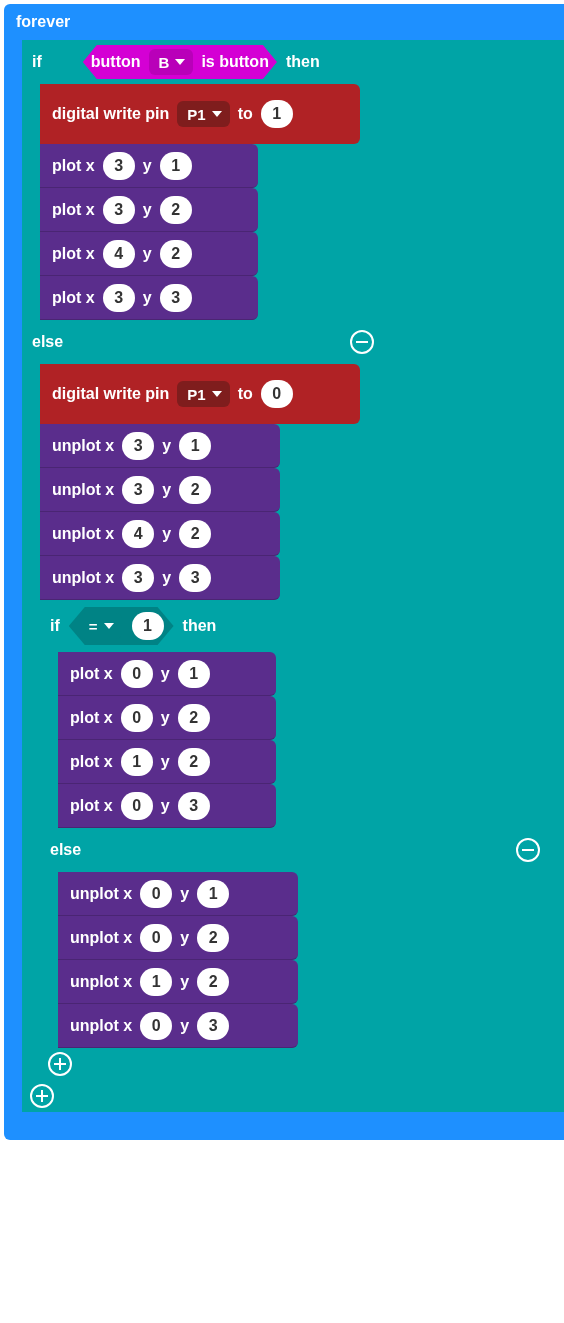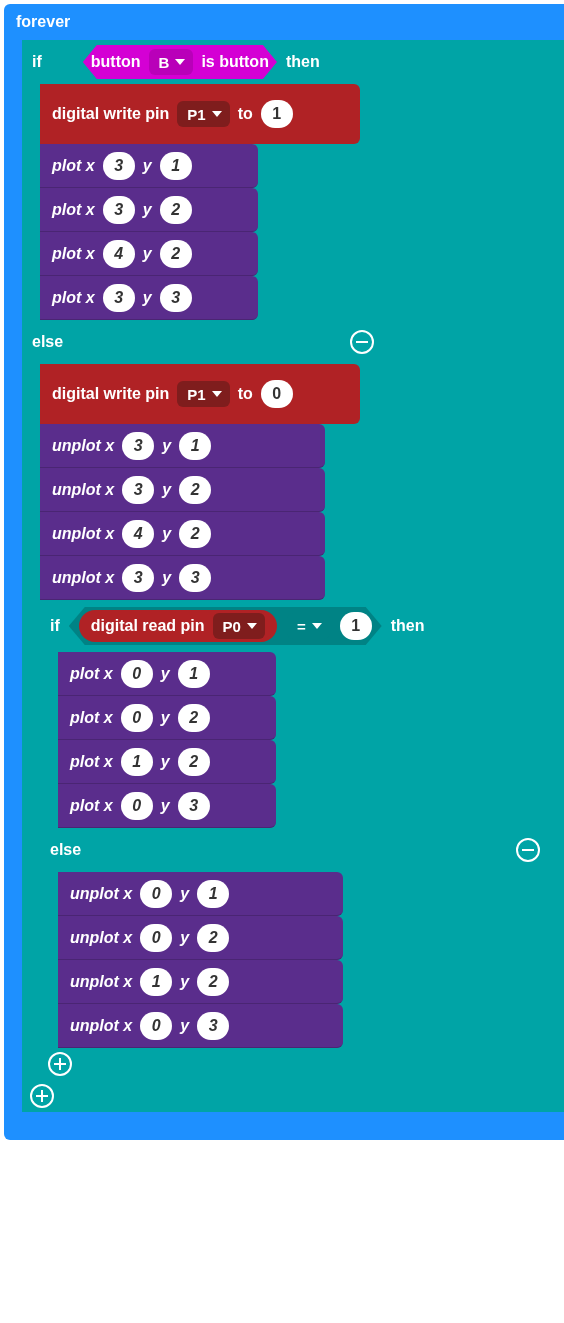--- a/index.html
+++ b/index.html
@@ -105,21 +105,20 @@
   
   .led {
     background: #5a2d8c;
     display: flex;
     align-items: center;
     height: 44px;
     padding: 0 14px 0 12px;
     gap: 8px;
     border-radius: 0 6px 6px 0;
     border-bottom: 1px solid #4a2573;
-    font-style: italic;
   }
 
   
   .dd {
     background: rgba(0,0,0,0.18);
     border-radius: 6px;
     padding: 3px 8px 3px 10px;
     display: inline-flex;
     align-items: center;
     gap: 6px;
@@ -166,21 +165,21 @@
   .circ.right { position: absolute; right: 10px; top: 10px; }
   .minus-sym::before{content:"";display:block;width:12px;height:2px;background:#fff;}
   .plus-sym{position:relative;}
   .plus-sym::before{content:"";position:absolute;width:12px;height:2px;background:#fff;left:4px;top:9px;}
   .plus-sym::after {content:"";position:absolute;width:2px;height:12px;background:#fff;left:9px;top:4px;}
 
   
   .w-if1 { width: 382px; }
   .w-pins { width: 320px; }
   .w-led-plot { width: 218px; }
-  .w-led-unplot { width: 285px; }
+  .w-led-unplot { width: 240px; }
   .w-if2 { width: 530px; }
   .w-else1 { width: 362px; }
   .w-foot-if2 { width: 510px; }
   .w-foot-if1 { width: 364px; }
 </style>
 </head>
 <body>
 
 
 
@@ -280,27 +279,20 @@
           <span class="num">3</span>
           <span>y</span>
           <span class="num">3</span>
         </div>
 
         
         <div class="logic" style="display:inline-block;">
           <div class="logic-row w-if2" style="height:52px;">
             <span>if</span>
             <span class="teal-hex">
-              <span class="pins-round">
-                <span>digital read pin</span>
-                <span class="dd red">
-                  <span>P0</span>
-                  <span class="tri"></span>
-                </span>
-              </span>
               <span class="dd teal">
                 <span>=</span>
                 <span class="tri"></span>
               </span>
               <span class="num">1</span>
             </span>
             <span>then</span>
           </div>
 
           <div class="logic-body">

